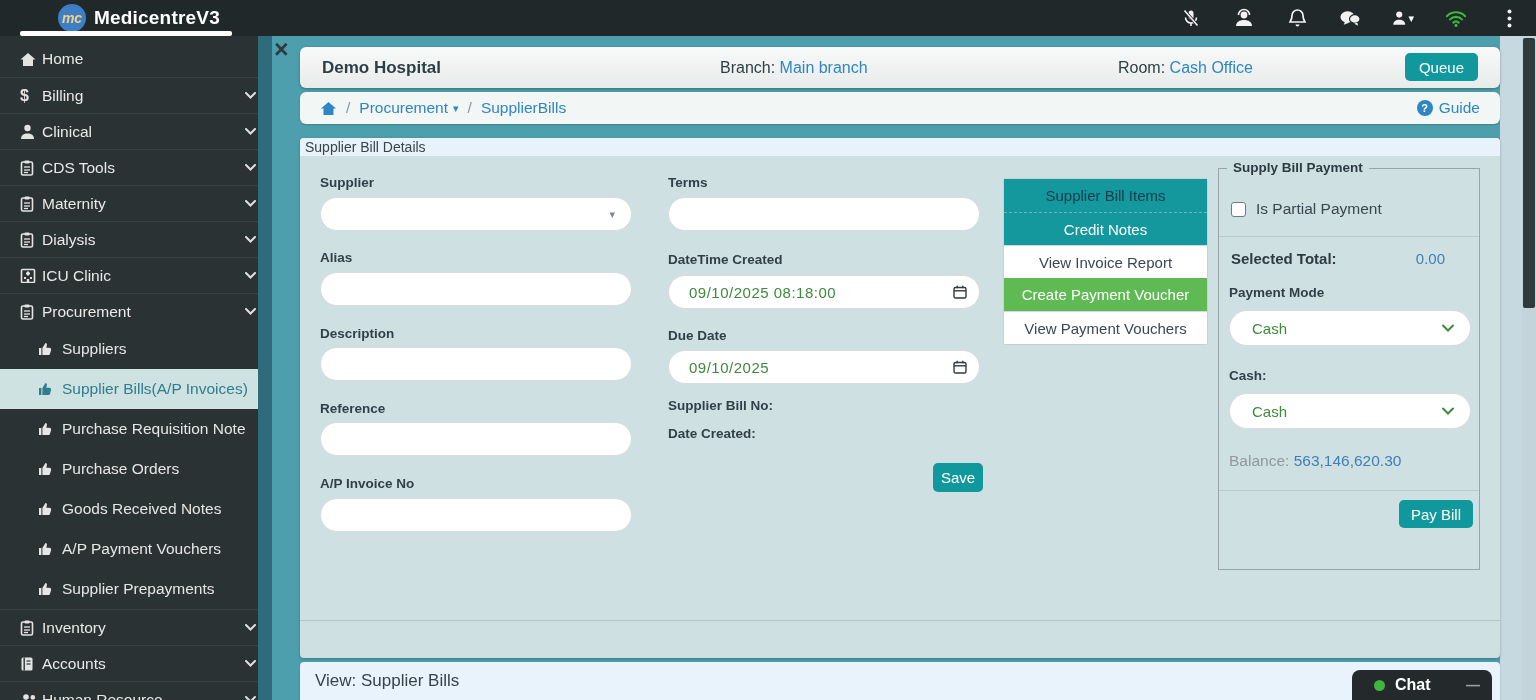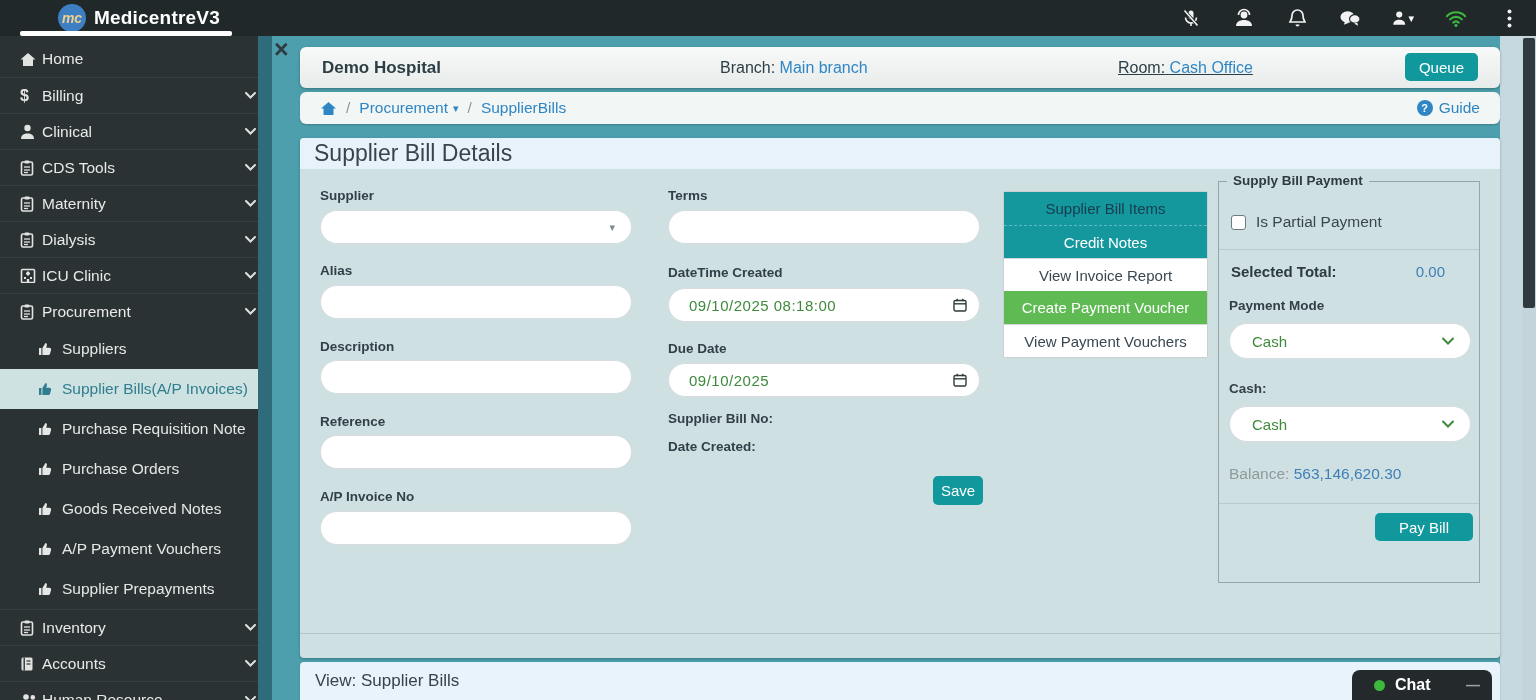--- a/index.html
+++ b/index.html
@@ -34,35 +34,35 @@
   .main { position:absolute; left:258px; top:36px; width:1278px; height:664px; background:#4d9fad; }
   .accent-strip { position:absolute; left:0; top:0; width:14px; height:664px; background:#2f6b7a; }
   .right-strip { position:absolute; right:14px; top:0; width:22px; height:664px; background:#c6d9e0; }
   .scrollbar { position:absolute; right:0; top:0; width:14px; height:664px; background:#c3d4da; }
   .scroll-thumb { position:absolute; right:1px; top:2px; width:12px; height:270px; background:#2e3a3d; border-radius:2px; }
   .close-x { position:absolute; left:16px; top:1px; font-size:25px; font-weight:bold; color:#2e3b41; cursor:pointer; line-height:1; }
 
   .header-card { position:absolute; left:42px; top:11px; width:1200px; height:41px; background:linear-gradient(#f8faf9,#e7ebe9); border-radius:6px; box-shadow:0 1px 3px rgba(0,0,0,.3); }
   .hospital-name { position:absolute; left:22px; top:11px; font-size:17px; font-weight:bold; color:#2c3e46; }
   .branch-wrap { position:absolute; left:420px; top:12px; font-size:16px; color:#2c3e46; }
-  .room-wrap { position:absolute; left:818px; top:12px; font-size:16px; color:#2c3e46;text-decoration:underline; }
+  .room-wrap { position:absolute; left:818px; top:12px; font-size:16px; color:#2c3e46; }
   .blue-val { color:#2e86c5; }
   .btn-teal { background:#11989d; color:#fff; border:none; border-radius:5px; cursor:pointer; font-family:inherit; }
   .queue-btn { position:absolute; right:22px; top:6px; height:28px; padding:0 14px; font-size:15px; }
 
   .crumb-card { position:absolute; left:42px; top:56px; width:1200px; height:32px; background:#f2f6f5; border-radius:6px; box-shadow:0 1px 2px rgba(0,0,0,.2); display:flex; align-items:center; padding:0 20px; font-size:15.5px; color:#2e86c5; }
   .crumb-sep { color:#8b9aa0; margin:0 9px; }
   .crumb-link { color:#2e86c5; cursor:pointer; display:flex; align-items:center; gap:5px; }
   .crumb-caret { font-size:11px; }
   .guide-wrap { margin-left:auto; display:flex; align-items:center; gap:6px; cursor:pointer; }
   .q-circle { width:16px; height:16px; border-radius:50%; background:#2e86c5; color:#fff; font-size:11px; font-weight:bold; display:flex; align-items:center; justify-content:center; }
 
   
   .panel { position:absolute; left:42px; top:102px; width:1200px; height:520px; background:#cfe0e2; border-radius:4px; box-shadow:0 1px 3px rgba(0,0,0,.25); overflow:hidden; }
-  .panel-head { height:31px; background:#e8f2fa; display:flex; align-items:center; padding-left:14px; font-size:23px; color:#39434a; }
+  .panel-head { height:18px; background:#e8f2fa; display:flex; align-items:center; padding-left:5px; font-size:14px; color:#39434a; }
   .panel-body { position:relative; height:487px; }
   .f-label { position:absolute; font-size:13.5px; font-weight:bold; color:#323f48; }
   .f-input { position:absolute; width:312px; height:34px; background:#fff; border:1px solid #d6dcdf; border-radius:17px; }
   .sel-caret { position:absolute; right:16px; top:10px; font-size:11px; color:#7e8a90; }
   .date-input { display:flex; align-items:center; padding:0 12px 0 20px; color:#3e8a3c; font-size:15px; letter-spacing:.5px; }
   .date-input .cal { margin-left:auto; color:#2f3b3d; }
   .info-label { position:absolute; font-size:13.5px; font-weight:bold; color:#323f48; }
   .save-btn { position:absolute; left:633px; top:307px; width:50px; height:29px; font-size:15px;text-align:center; }
 
   .action-stack { position:absolute; left:703px; top:22px; width:205px; border:1px solid #c9d0d2; border-radius:2px; background:#fff; }
@@ -77,21 +77,21 @@
   .chk-row { position:absolute; left:12px; top:31px; display:flex; align-items:center; gap:10px; font-size:15.5px; color:#3b4750; }
   .chk-box { width:15px; height:15px; background:#fff; border:1.5px solid #6f7a7f; border-radius:3px; cursor:pointer; }
   .fs-divider { position:absolute; left:0; width:100%; border-top:1px solid #bcc9cc; }
   .sel-total-label { position:absolute; left:12px; top:81px; font-size:15px; font-weight:bold; color:#2e3a42; }
   .sel-total-value { position:absolute; right:34px; top:81px; font-size:15px; color:#3f7fb6; }
   .pm-label { position:absolute; left:10px; font-size:13.5px; font-weight:bold; color:#323f48; }
   .pm-select { position:absolute; left:10px; width:242px; height:36px; background:#fff; border:1px solid #d6dcdf; border-radius:18px; display:flex; align-items:center; padding:0 16px 0 22px; font-size:15px; color:#3e8a3c; cursor:pointer; }
   .pm-select .chev { margin-left:auto; color:#3e8a3c; }
   .balance-row { position:absolute; left:10px; top:283px; font-size:15.5px; color:#90999d; }
   .balance-val { color:#3f7fb6; }
-  .paybill-btn { position:absolute; right:6px; top:331px; height:28px; padding:0 24px; font-size:15px; }
+  .paybill-btn { position:absolute; right:6px; top:331px; height:28px; padding:0 12px; font-size:15px; }
 
   .panel-divider { position:absolute; left:0; top:464px; width:100%; border-top:1px solid #b7c4c7; }
 
   .view-head { position:absolute; left:42px; top:626px; width:1200px; height:74px; background:#e9f3fb; border-radius:4px 4px 0 0; box-shadow:0 1px 2px rgba(0,0,0,.2); }
   .view-title { position:absolute; left:15px; top:9px; font-size:17px; color:#39434a; }
 
   
   .chat-widget { position:absolute; left:1352px; top:670px; width:140px; height:30px; background:#24292b; border-radius:8px 8px 0 0; display:flex; align-items:center; padding:0 12px; z-index:40; cursor:pointer; }
   .chat-dot { width:11px; height:11px; border-radius:50%; background:#3db83d; margin-left:10px; }
   .chat-label { color:#fff; font-size:16px; font-weight:bold; margin-left:10px; }

